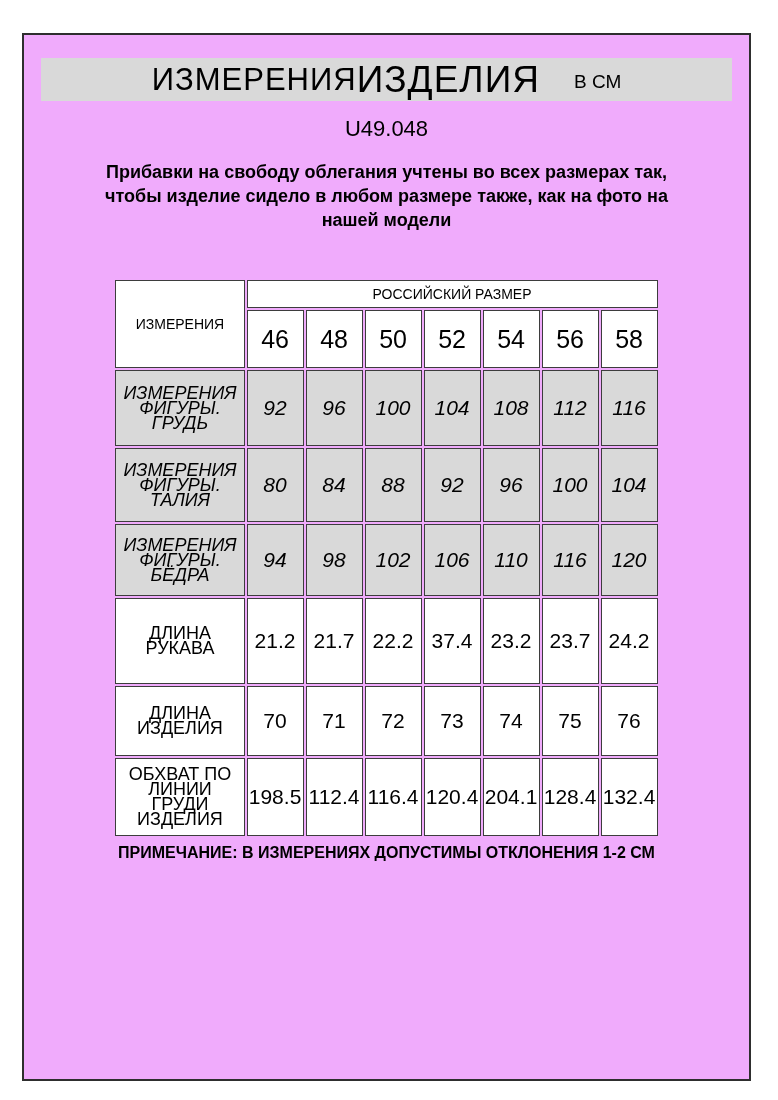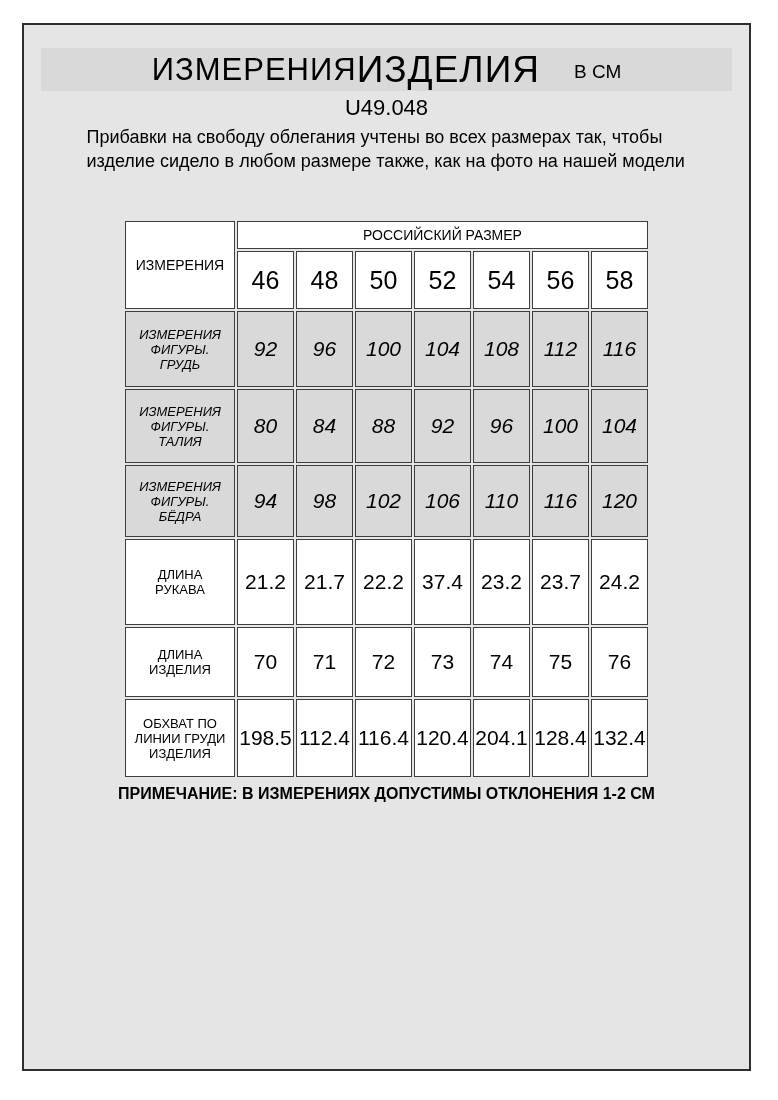--- a/index.html
+++ b/index.html
@@ -9,46 +9,46 @@
     --ink:#000000;
   }
   *{box-sizing:border-box;margin:0;padding:0;}
   html,body{background:#ffffff;}
   body{
     width:778px;height:1100px;position:relative;
     font-family:"Liberation Sans","DejaVu Sans",sans-serif;
     color:var(--ink);
   }
   .frame{
-    position:absolute;left:22px;top:23px;width:729px;height:1048px;
-    border:2px solid #2e2e2e;background:#e5e5e5;
+    position:absolute;left:22px;top:33px;width:729px;height:1048px;
+    border:2px solid #2e2e2e;background:#f0abfc;
   }
   .title-band{
     margin:23px 17px 0 17px;height:43px;background:var(--band);
     display:flex;align-items:center;justify-content:center;
   }
   .title-main{font-size:31px;font-weight:400;letter-spacing:1px;}
   .title-bold{font-size:37px;font-weight:400;letter-spacing:1px;}
   .title-unit{font-size:19px;font-weight:400;margin-left:34px;position:relative;top:2px;}
-  .product-code{margin-top:4px;text-align:center;font-size:22px;font-weight:400;}
+  .product-code{margin-top:15px;text-align:center;font-size:22px;font-weight:400;}
   .description{
-    margin:4px auto 0;width:600px;
-    font-size:18px;line-height:24px;font-weight:400;
+    margin:18px auto 0;width:600px;text-align:center;
+    font-size:18px;line-height:24px;font-weight:700;
   }
   table.size-table{
     margin:46px auto 0;border-collapse:separate;border-spacing:2px;
   }
   .size-table td,.size-table th{
     border:1px solid var(--border);text-align:center;vertical-align:middle;
     background:#ffffff;font-weight:400;
   }
   .corner-cell{width:110px;font-size:14px;}
   .group-cell{height:28px;font-size:14px;}
   .size-cell{width:57px;height:58px;font-size:25px;font-weight:700;}
-  .label-cell{font-size:13px;padding:2px 7px;line-height:15px;}
+  .label-cell{font-size:18px;padding:2px 7px;line-height:15px;}
   .value-cell{font-size:21px;}
   tr.shaded td{background:var(--shaded);}
   tr.italic td{font-style:italic;}
   tr.r-chest td{height:76px;}
   tr.r-waist td{height:74px;}
   tr.r-hips td{height:72px;}
   tr.r-sleeve td{height:86px;}
   tr.r-length td{height:70px;}
   tr.r-girth td{height:78px;}
   .note{

